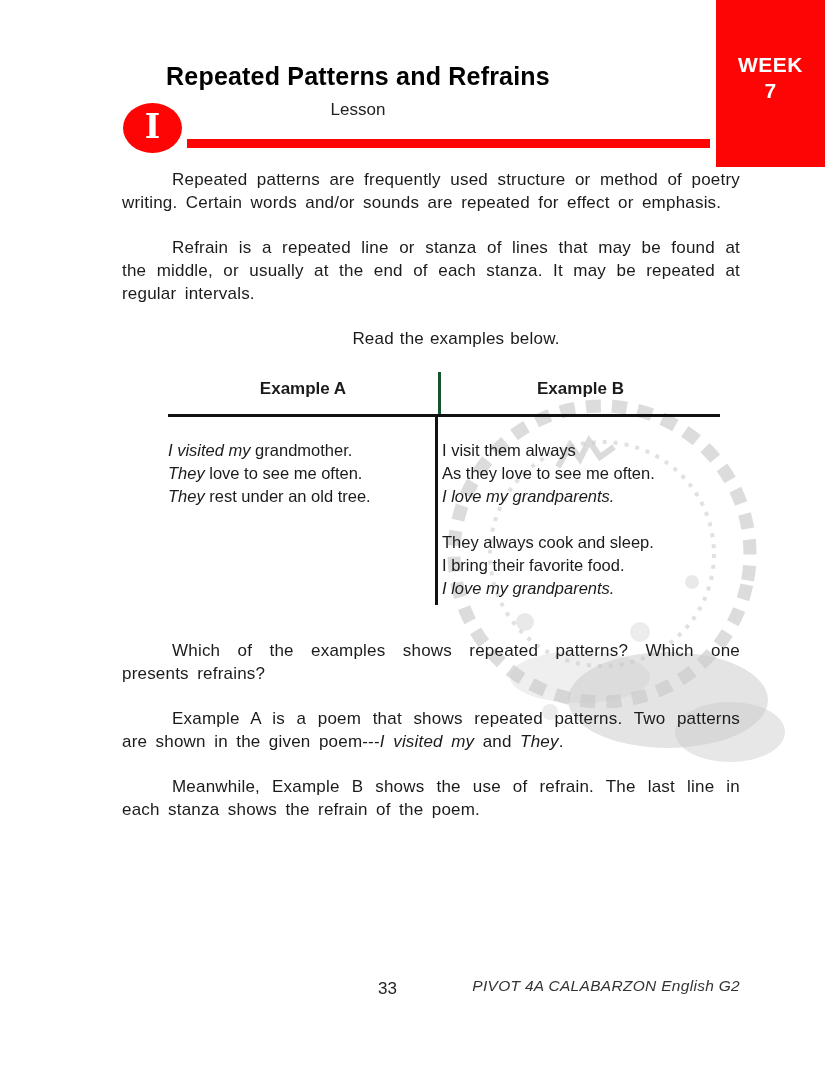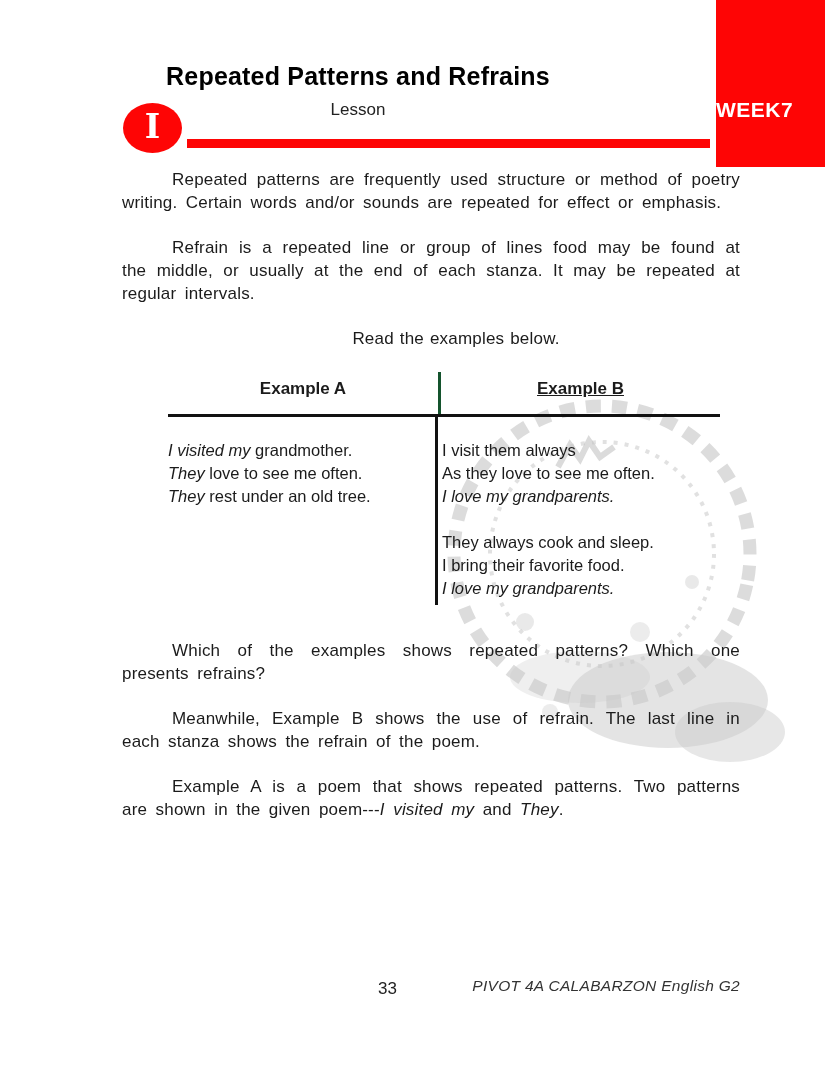--- a/index.html
+++ b/index.html
@@ -15,21 +15,21 @@
     font-family:"Liberation Sans","DejaVu Sans",sans-serif;
     color:var(--text);
     overflow:hidden;
   }
   
   .week-box{
     position:absolute;top:0;right:0;
     width:109px;height:167px;
     background:var(--accent);
     color:#ffffff;
-    display:flex;flex-direction:row;align-items:center;
+    display:flex;flex-direction:column;align-items:center;
     padding-top:52px;box-sizing:border-box;
     font-weight:bold;font-size:21px;line-height:26px;
     letter-spacing:0.5px;text-align:center;
   }
   .page-title{
     position:absolute;top:62px;left:0;width:716px;
     text-align:center;
     font-size:25px;font-weight:bold;color:#000;
     letter-spacing:0.2px;
   }
@@ -80,21 +80,20 @@
   }
   .ex-head{display:flex;border-bottom:3px solid #111;}
   .ex-head-a{
     width:270px;border-right:3px solid #14532d;
     text-align:center;font-weight:bold;font-size:17px;
     padding:5px 0 14px 0;
   }
   .ex-head-b{
     flex:1;text-align:center;font-weight:bold;font-size:17px;
     padding:5px 0 14px 0;
-    text-decoration:underline;
   }
   .ex-body{display:flex;}
   .ex-col-a{
     width:270px;border-right:3px solid #111;
     padding:22px 0 5px 0;box-sizing:border-box;
   }
   .ex-col-b{
     flex:1;padding:22px 0 5px 4px;
   }
   .poem-line{white-space:nowrap;}
@@ -139,21 +138,21 @@
   <div class="page-subtitle">Lesson</div>
 
   <div class="lesson-badge">
     <span>I</span>
   </div>
   <div class="red-rule"></div>
 
   <div class="content">
 
     <p class="para">Repeated patterns are frequently used structure or method of poetry writing. Certain words and/or sounds are repeated for effect or emphasis.</p>
-    <p class="para">Refrain is a repeated line or group of lines food may be found at the middle, or usually at the end of each stanza. It may be repeated at regular intervals.</p>
+    <p class="para">Refrain is a repeated line or stanza of lines that may be found at the middle, or usually at the end of each stanza. It may be repeated at regular intervals.</p>
     <p class="para no-justify">Read the examples below.</p>
 
     <div class="example-table">
       <div class="ex-head">
         <div class="ex-head-a">Example A</div>
         <div class="ex-head-b">Example B</div>
       </div>
       <div class="ex-body">
         <div class="ex-col-a">
           <div class="poem-line"><em>I visited my</em><span> grandmother.</span></div>
@@ -167,22 +166,22 @@
           <div class="poem-gap"></div>
           <div class="poem-line">They always cook and sleep.</div>
           <div class="poem-line">I bring their favorite food.</div>
           <div class="poem-line italic">I love my grandparents.</div>
         </div>
       </div>
     </div>
 
     <p class="para">Which of the examples shows repeated patterns? Which one presents refrains?</p>
 
+    <p class="para"><span>Example A is a poem that shows repeated patterns. Two patterns are shown in the given poem---</span><em>I visited my</em><span> and </span><em>They</em><span>.</span></p>
+
     <p class="para">Meanwhile, Example B shows the use of refrain. The last line in each stanza shows the refrain of the poem.</p>
-
-    <p class="para"><span>Example A is a poem that shows repeated patterns. Two patterns are shown in the given poem---</span><em>I visited my</em><span> and </span><em>They</em><span>.</span></p>
 
   </div>
 
   <div class="footer-page-number">33</div>
   <div class="footer-source">PIVOT 4A CALABARZON English G2</div>
 
 </div>
 
 </body></html>

